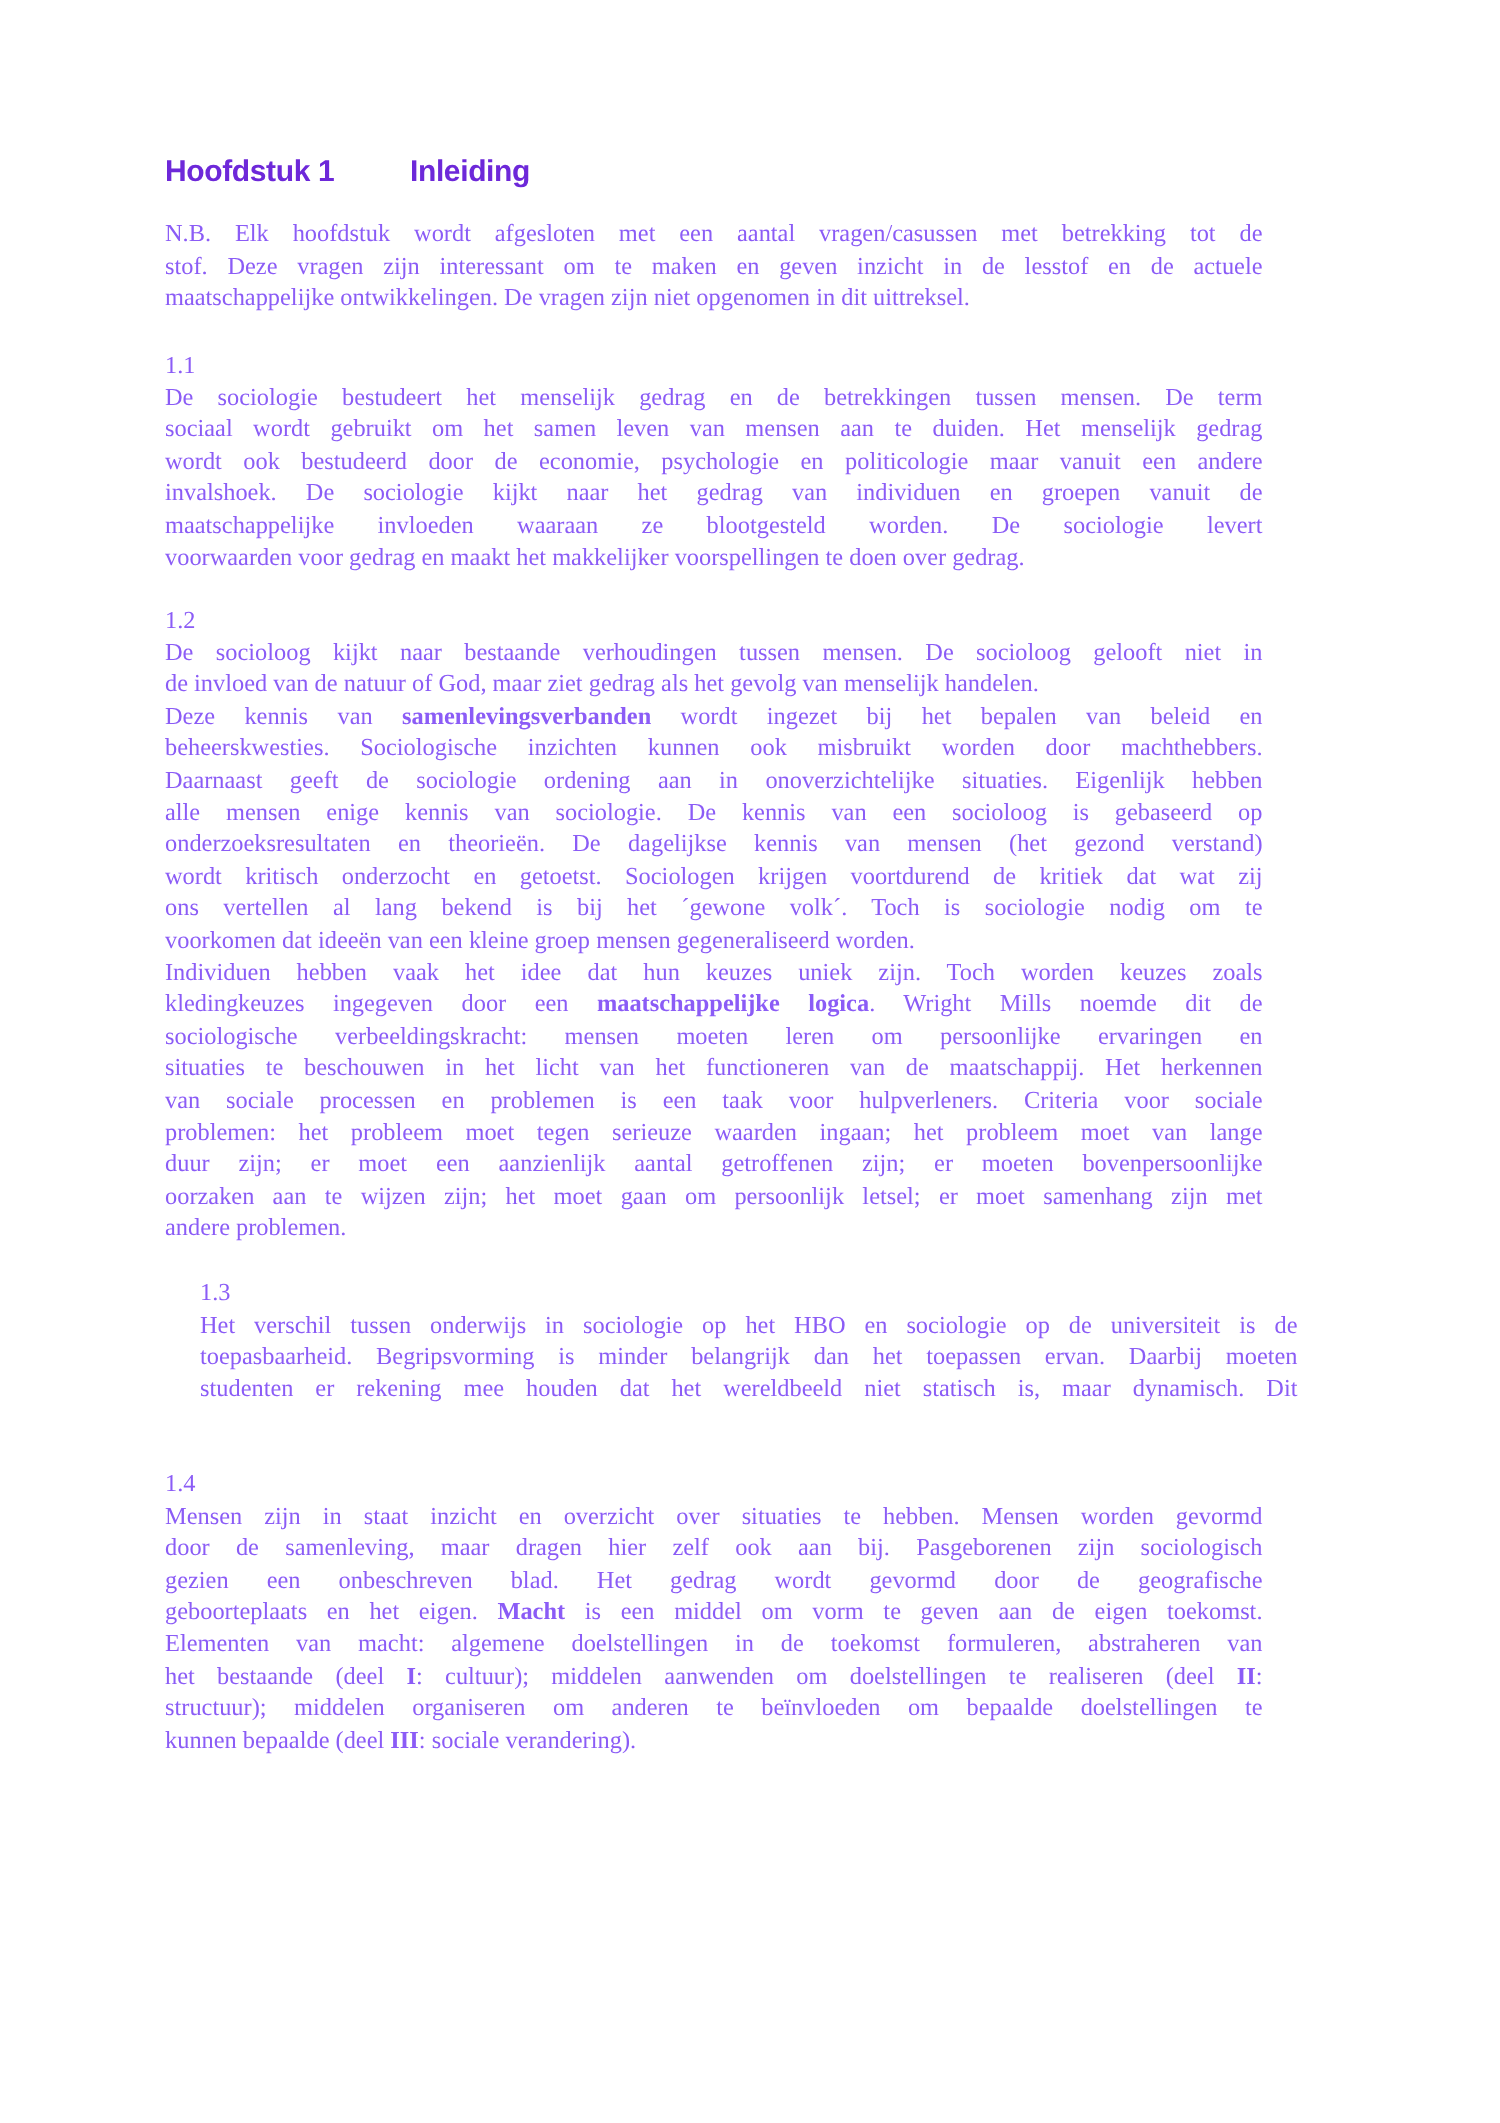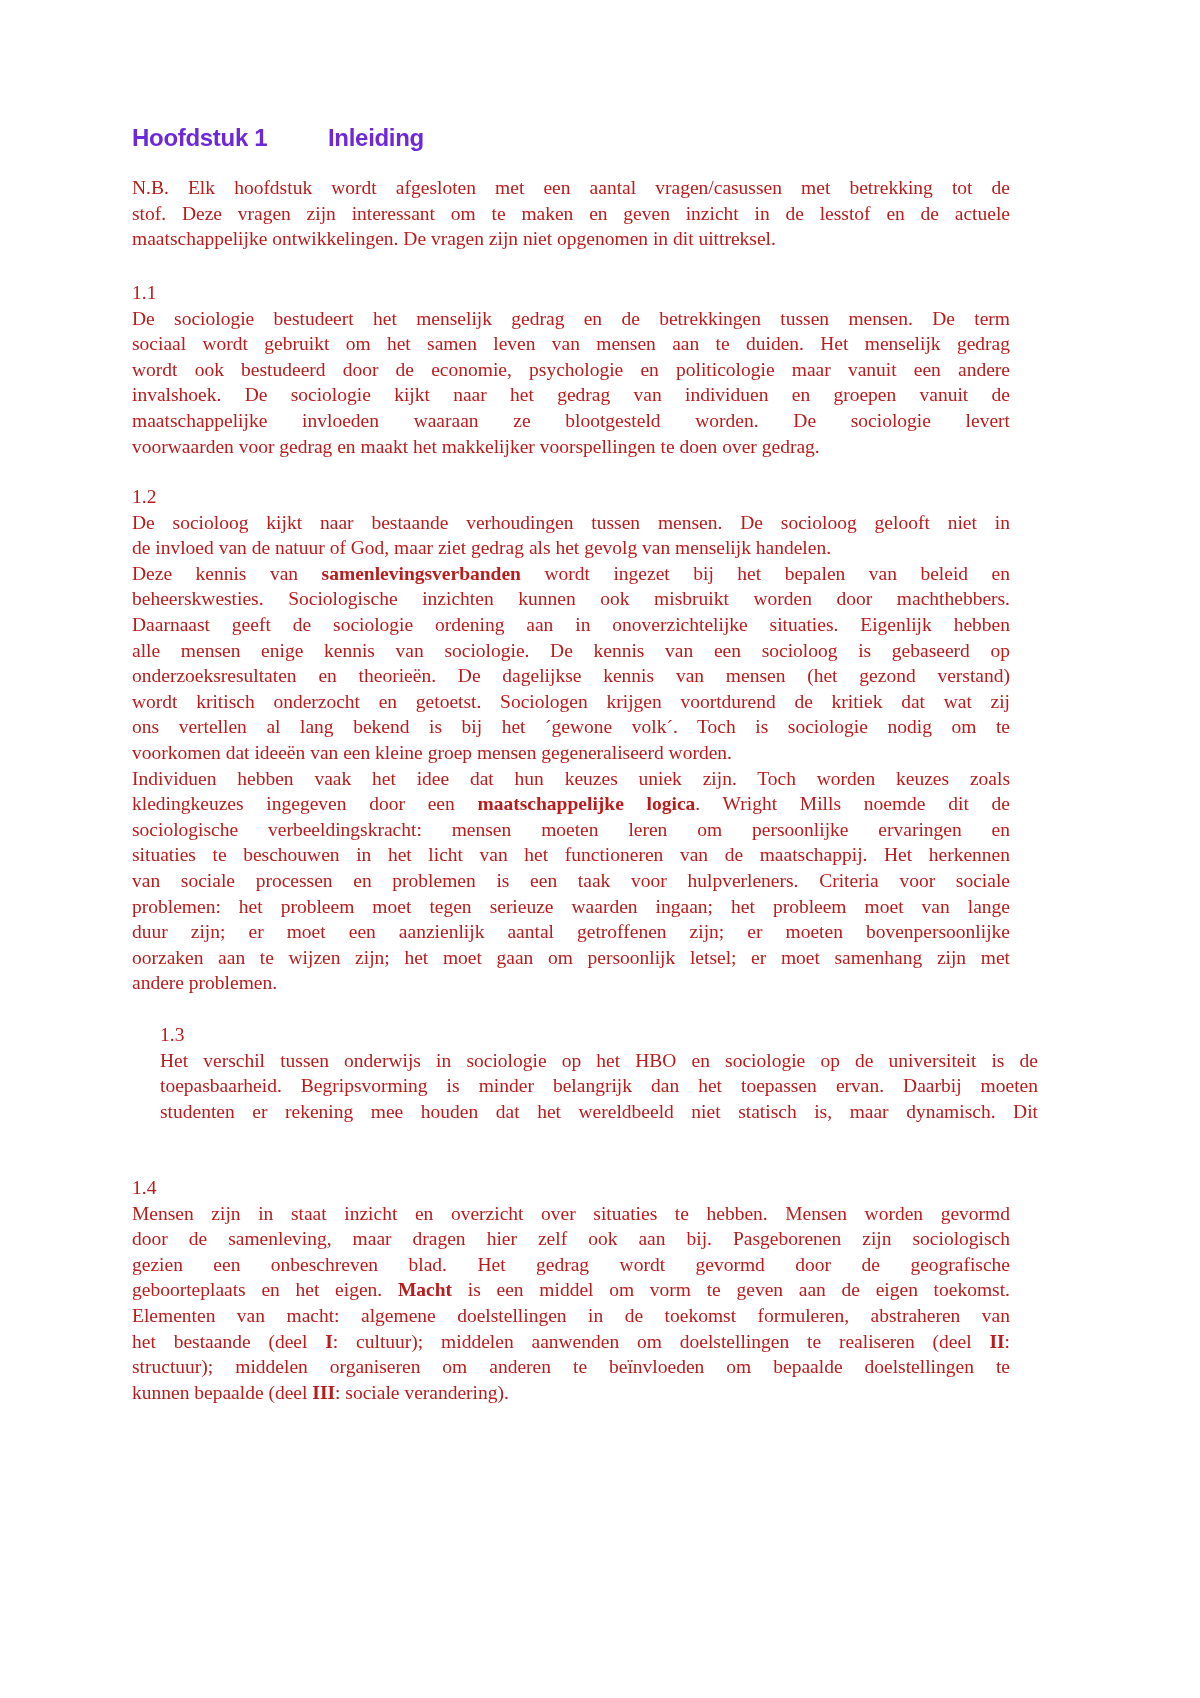--- a/index.html
+++ b/index.html
@@ -35,21 +35,21 @@
     display: inline-block;
     width: 196px;
   }
   .block {
     position: absolute;
     left: 0;
     width: 878px;
     font-family: "Liberation Serif", serif;
     font-size: 19.5px;
     line-height: 25.6px;
-    color: #b91c1c;
+    color: #8b5cf6;
   }
   .line {
     display: block;
     height: 25.6px;
     white-space: nowrap;
     text-align: justify;
     text-align-last: justify;
   }
   .line.last {
     text-align-last: left;

